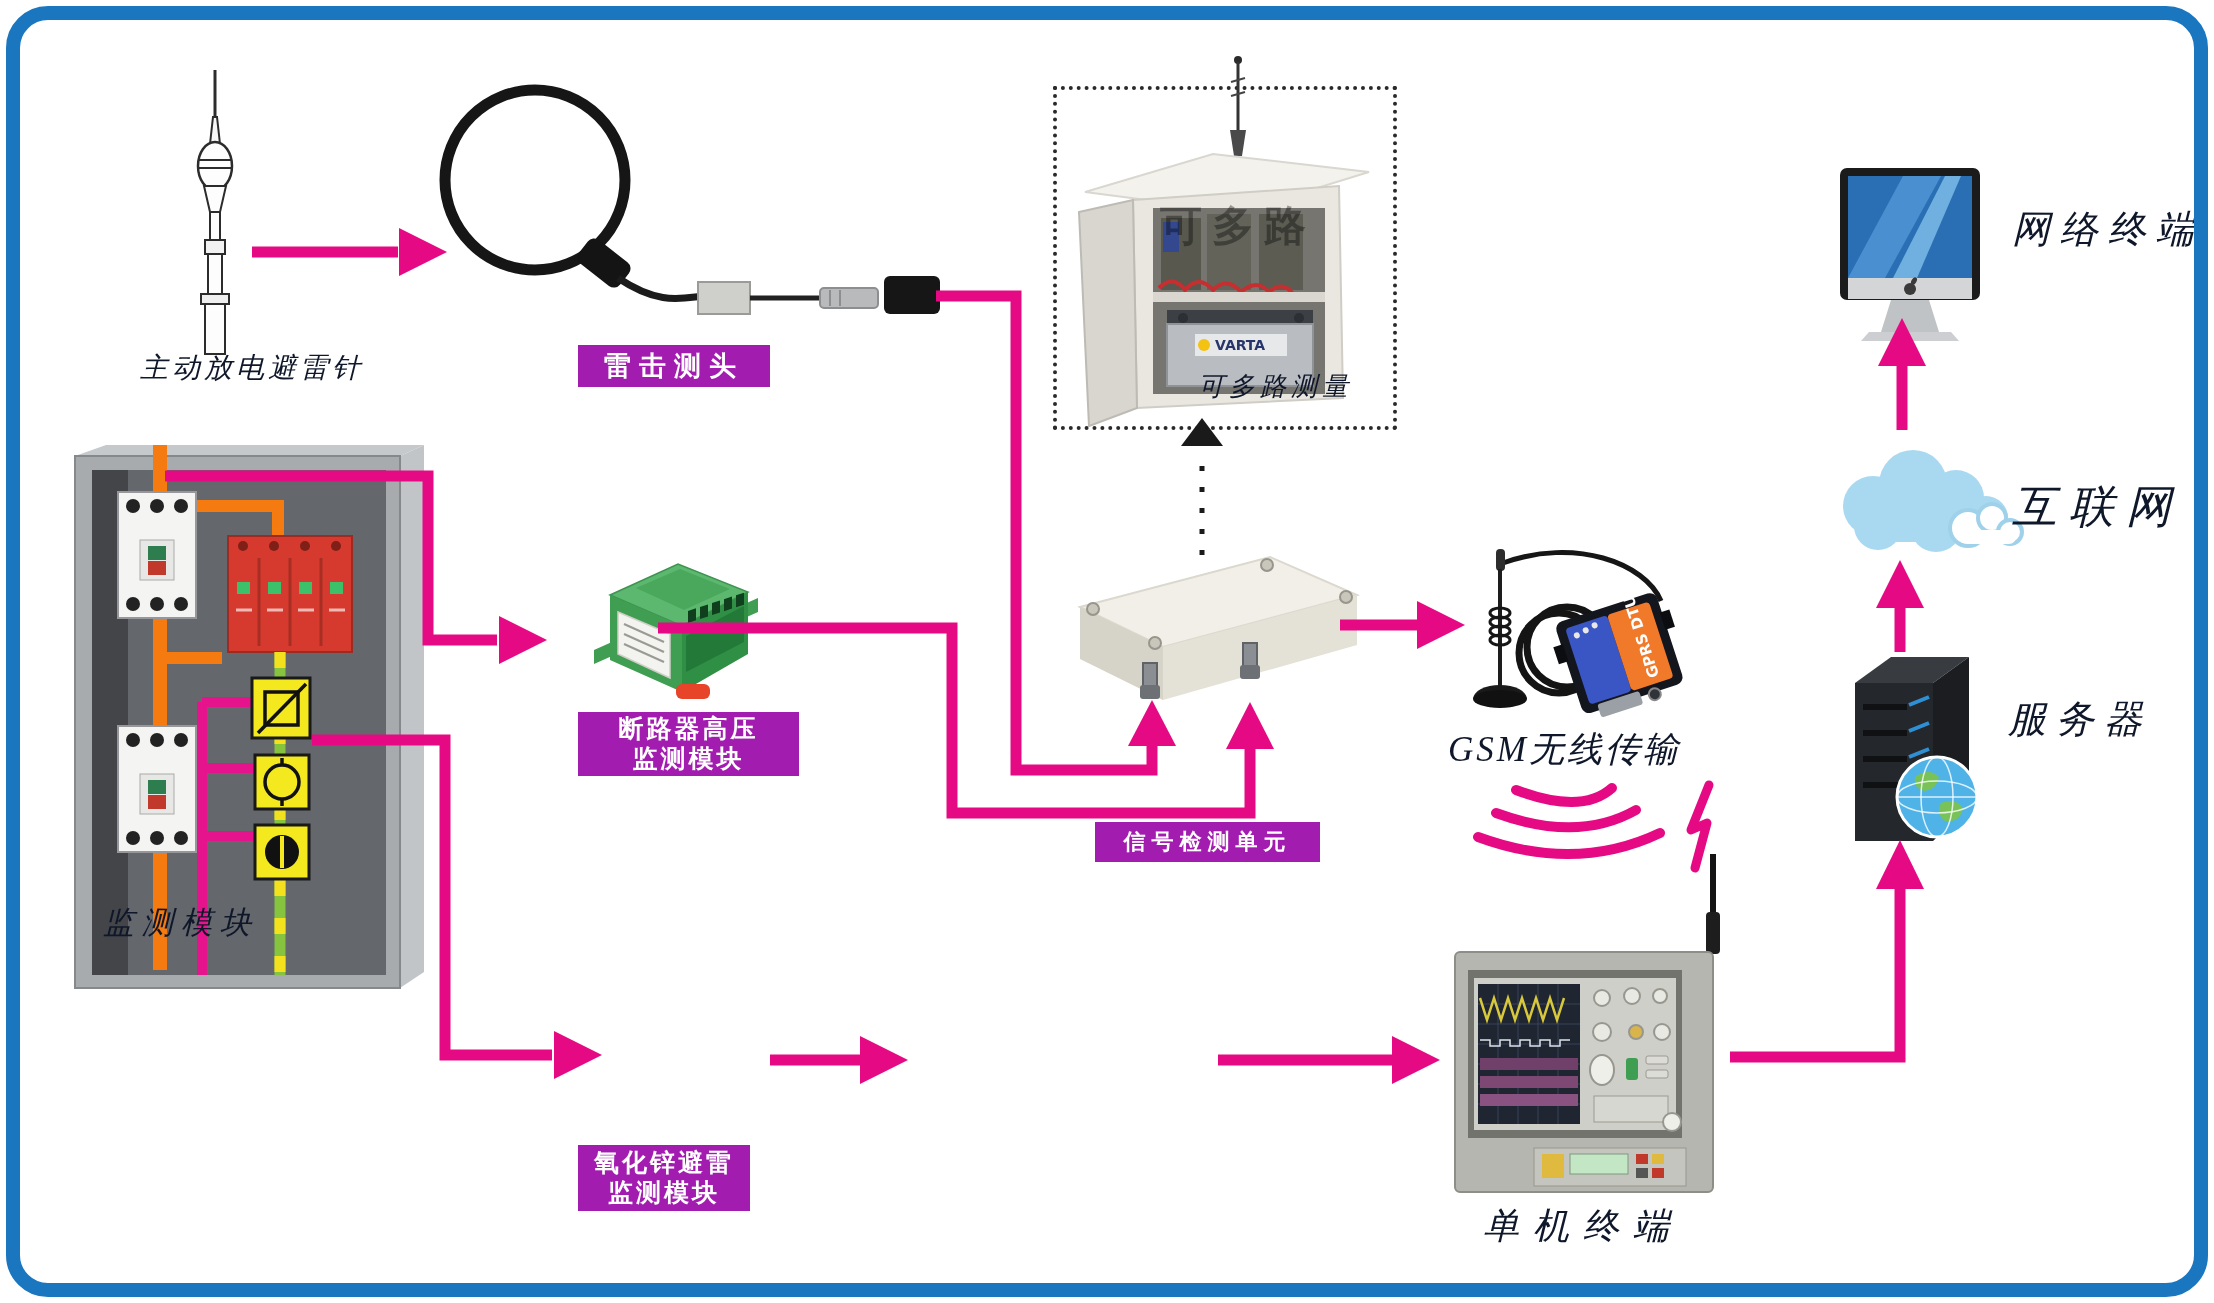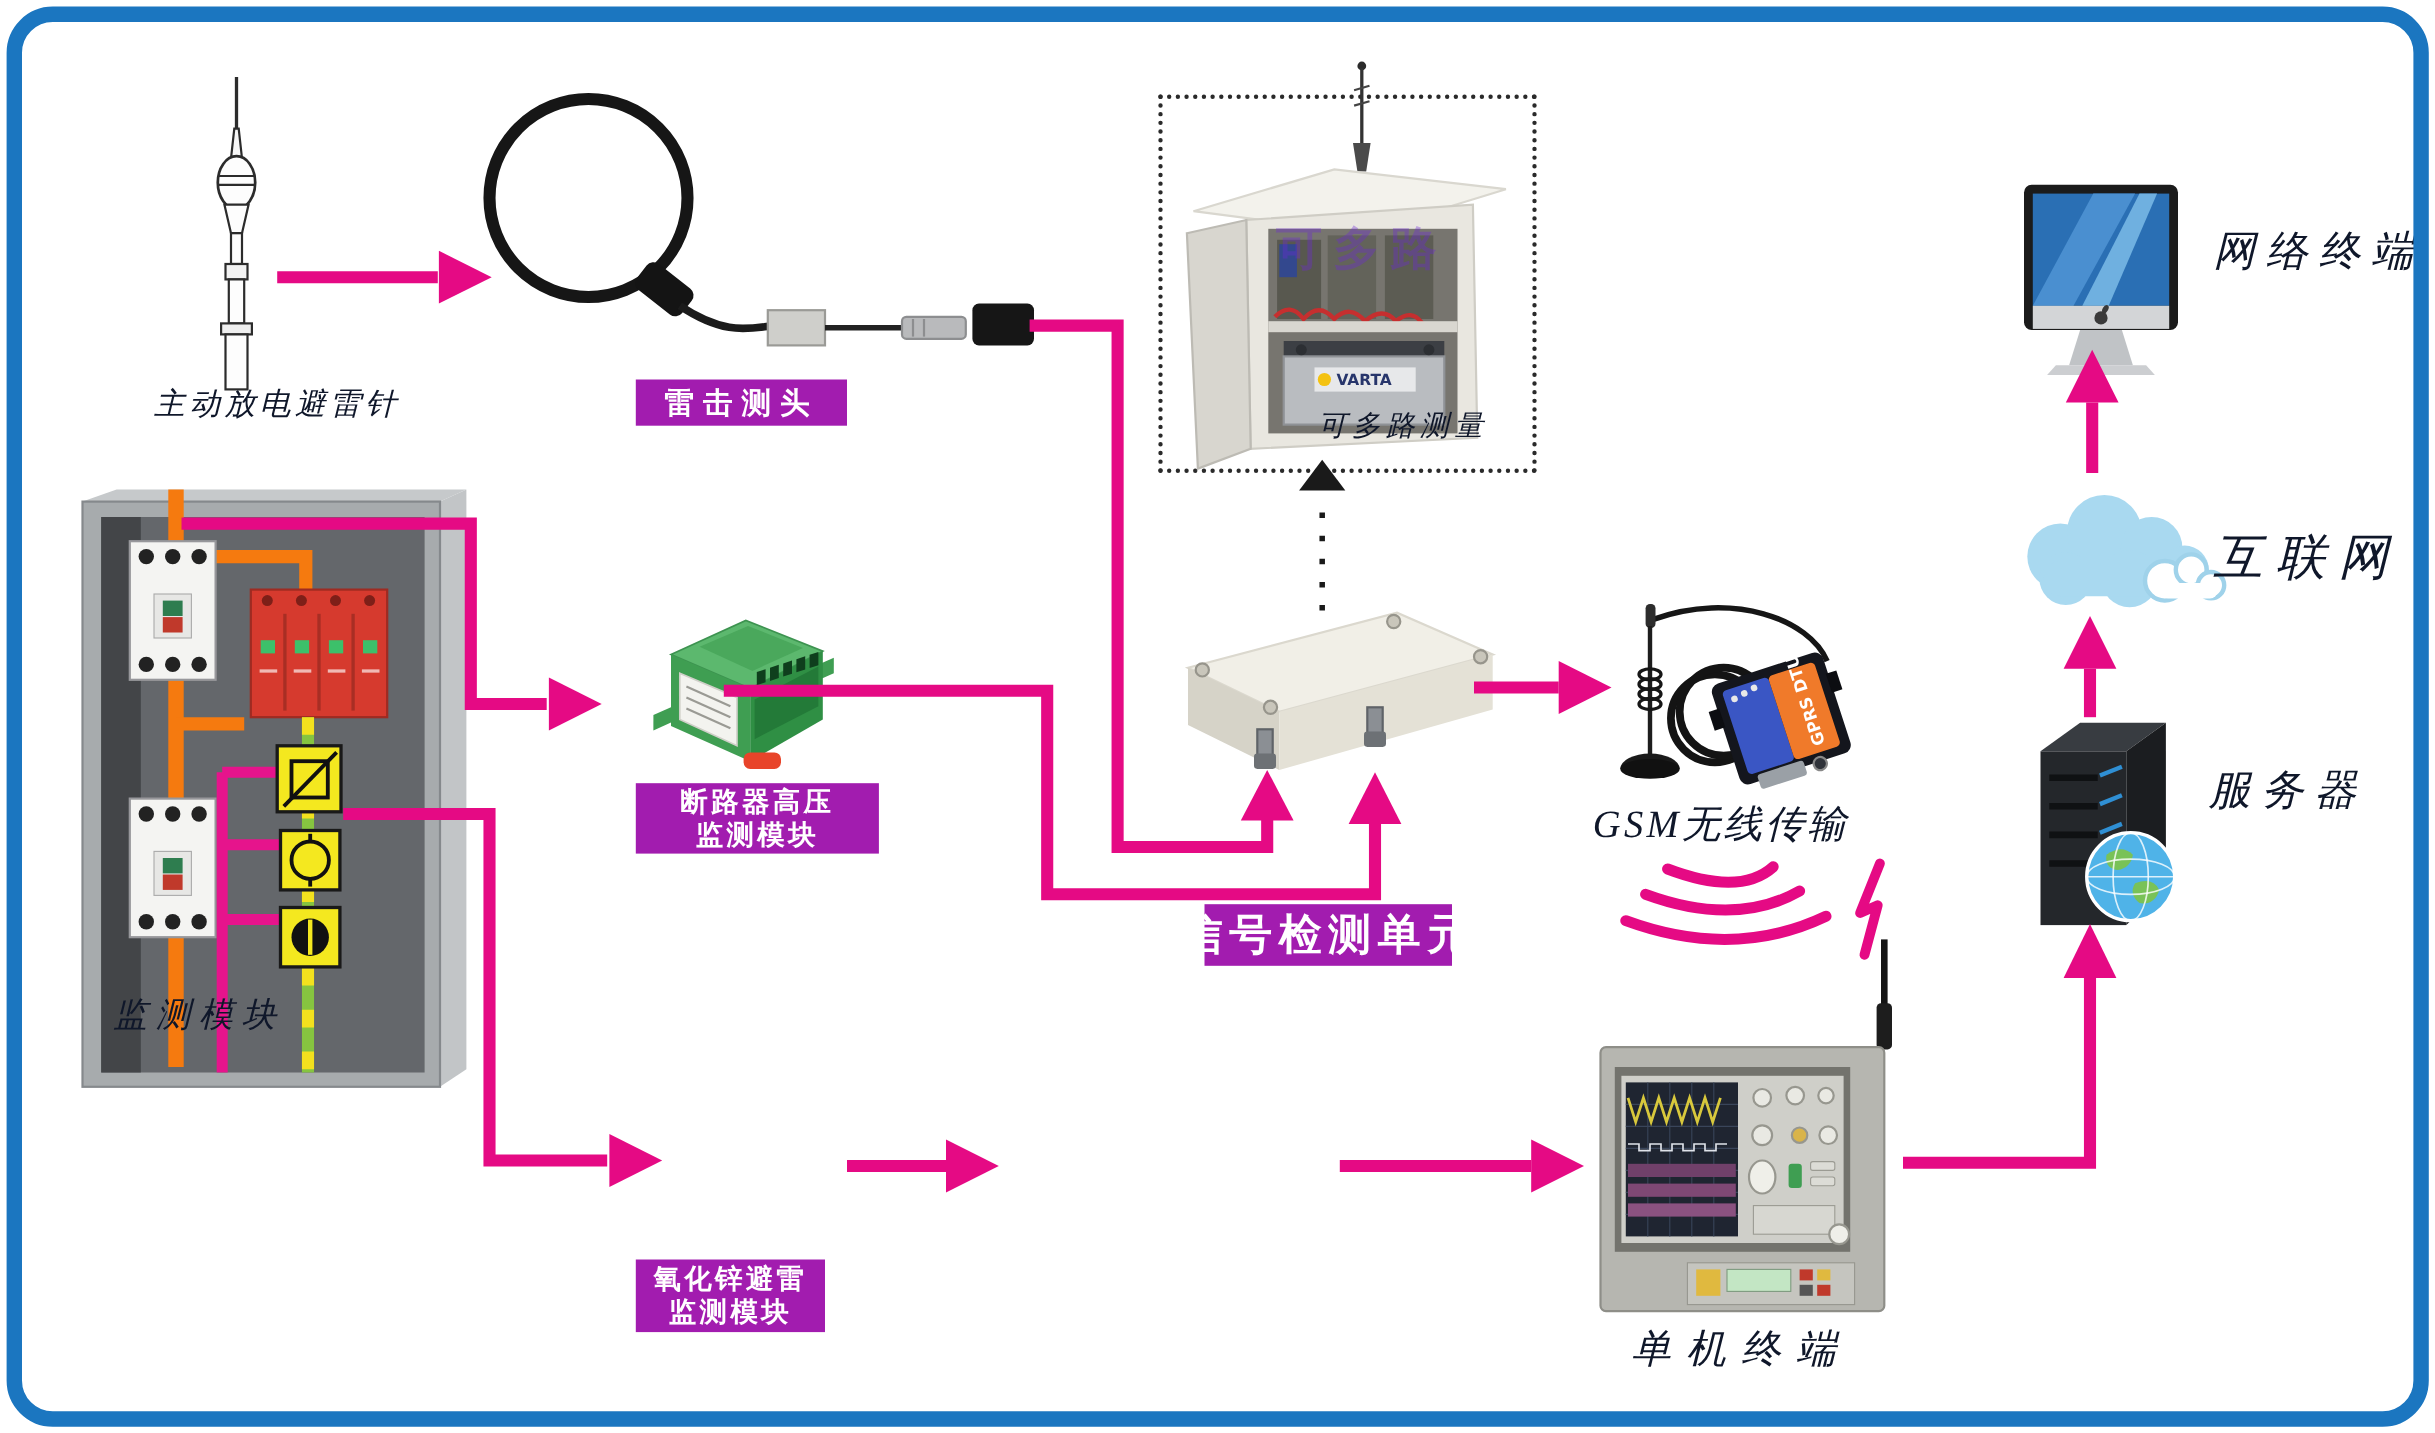--- a/index.html
+++ b/index.html
@@ -5,21 +5,21 @@
   html,body{margin:0;padding:0;background:#ffffff;}
   .canvas{position:relative;width:2214px;height:1303px;background:#ffffff;overflow:hidden;
           font-family:"DejaVu Sans",sans-serif;}
   .frame{position:absolute;inset:6px;border:14px solid #1b76c0;border-radius:42px;pointer-events:none;}
   .abs{position:absolute;}
   .lbl{color:#0f172a;font-family:"Liberation Serif","DejaVu Serif",serif;white-space:nowrap;line-height:1.15;font-style:italic;}
   .bluebox{background:#a21caf;color:#ffffff;font-weight:bold;display:flex;flex-direction:column;
            align-items:center;justify-content:center;text-align:center;white-space:nowrap;
            font-family:"DejaVu Sans",sans-serif;}
   .dotted-box{border:4px dotted #2a2a2a;}
-  .watermark{color:#6d28d9;opacity:.35;font-weight:bold;letter-spacing:10px;
+  .watermark{color:#000000;opacity:.35;font-weight:bold;letter-spacing:10px;
              font-family:"Liberation Serif","DejaVu Serif",serif;}
   svg{display:block;overflow:visible;}
 </style>
 </head>
 <body>
 
 <div class="canvas">
 
   <svg class="abs" style="left:140px;top:62px" width="160" height="295" viewBox="0 0 160 295">
     <line x1="75" y1="8" x2="75" y2="58" stroke="#2c2c2c" stroke-width="3"></line>
@@ -382,21 +382,21 @@
 
   <div class="abs lbl" style="left:1198px;top:372px;font-size:26px;letter-spacing:5px">可多路测量</div>
 
   <div class="abs lbl" style="left:103px;top:905px;font-size:31px;letter-spacing:8px">监测模块</div>
 
   <div class="abs bluebox" style="left:578px;top:712px;width:221px;height:64px;font-size:25px;letter-spacing:3px;line-height:1.2">
     <span>断路器高压</span>
     <span>监测模块</span>
   </div>
 
-  <div class="abs bluebox" style="left:1095px;top:822px;width:225px;height:56px;font-size:39px;letter-spacing:6px">
+  <div class="abs bluebox" style="left:1095px;top:822px;width:225px;height:40px;font-size:22px;letter-spacing:6px">
     <span>信号检测单元</span>
   </div>
 
   <div class="abs lbl" style="left:1448px;top:730px;font-size:35px;letter-spacing:3px">GSM无线传输</div>
 
   <div class="abs bluebox" style="left:578px;top:1145px;width:172px;height:66px;font-size:25px;letter-spacing:3px;line-height:1.2">
     <span>氧化锌避雷</span>
     <span>监测模块</span>
   </div>
 

